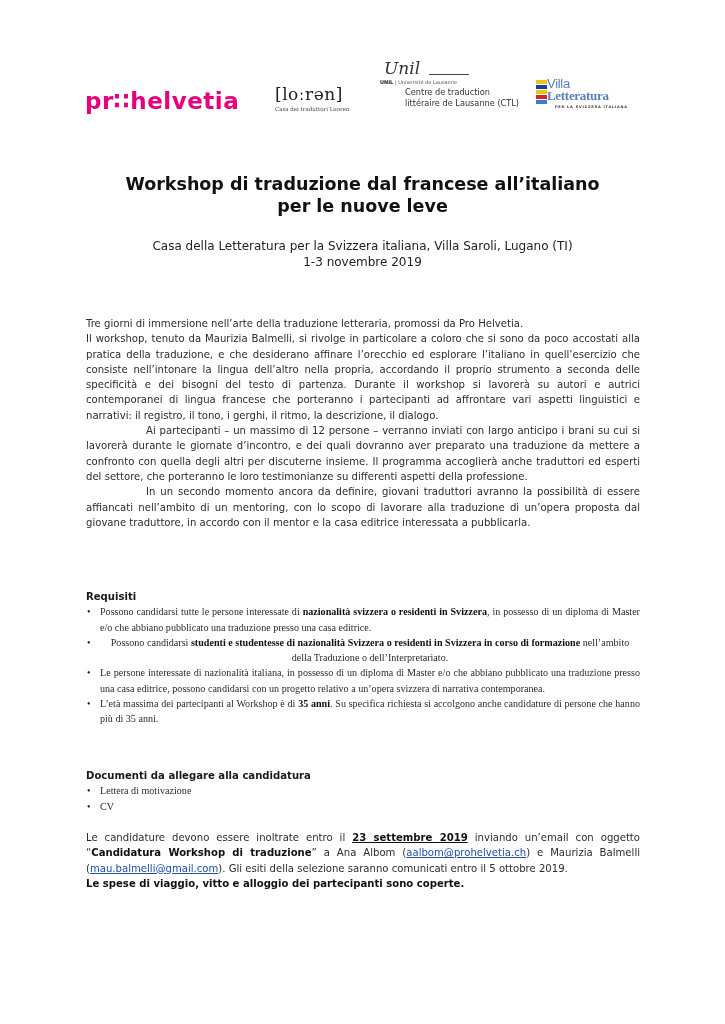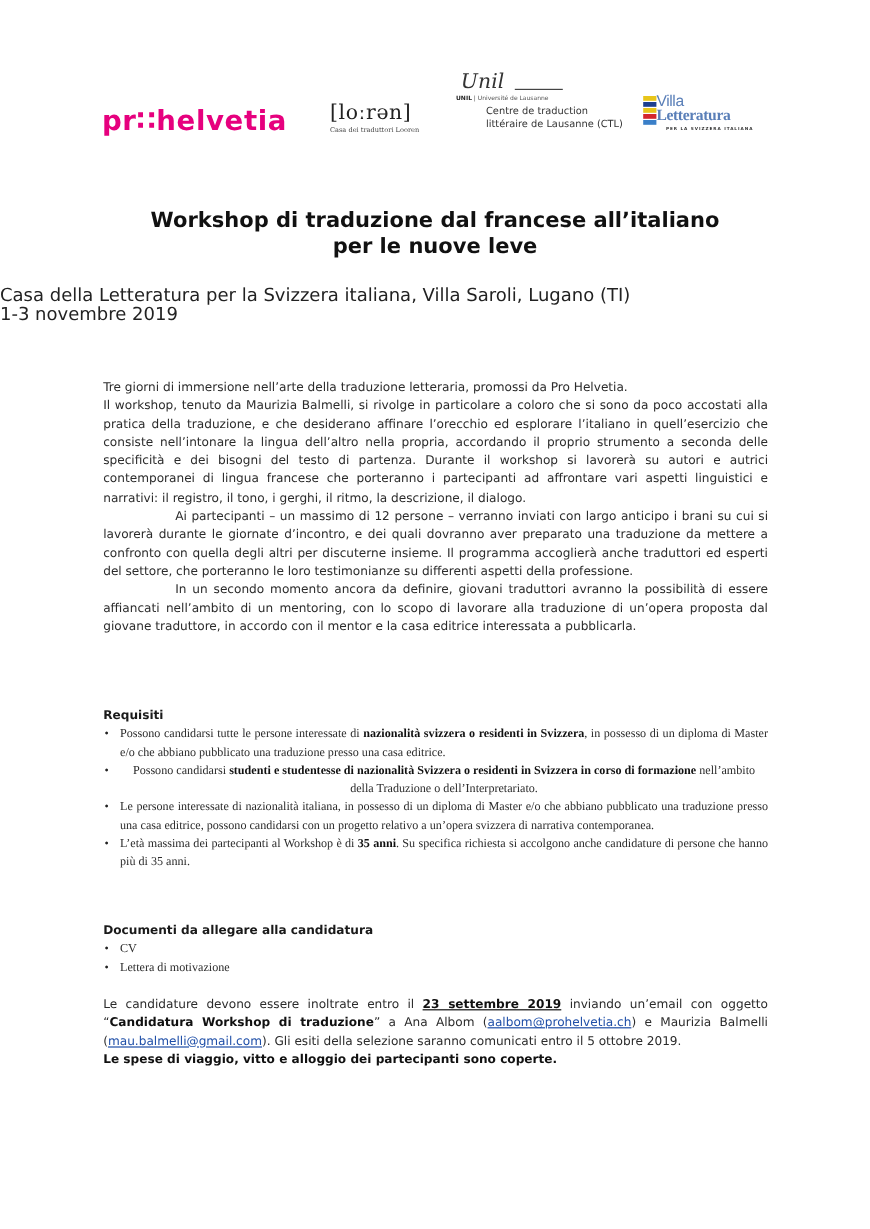--- a/index.html
+++ b/index.html
@@ -23,21 +23,21 @@
   .logo-unil .ctl { font-size: 8.2px; color: #333; line-height: 11px; margin-left: 25px; margin-top: 2px; }
 
   .logo-casa { left: 536px; top: 78px; width: 125px; height: 40px; }
   .casa-flag { position: absolute; left: 0; top: 2px; width: 11px; height: 26px; }
   .casa-flag div { height: 4px; margin-bottom: 1px; }
   .casa-text1 { position: absolute; left: 11px; top: -2px; font-size: 13px; color: #5a7fb8; font-family: "Liberation Sans", sans-serif; letter-spacing: -0.3px; }
   .casa-text2 { position: absolute; left: 11px; top: 10px; font-size: 13px; color: #5a7fb8; font-family: Liberation Serif, serif; font-weight: bold; letter-spacing: -0.3px; }
   .casa-sub { position: absolute; left: 19px; top: 27px; font-size: 3.5px; color: #333; letter-spacing: 0.8px; font-weight: bold; }
 
   .title { position: absolute; top: 173px; left: 0; width: 725px; text-align: center; font-size: 17.5px; font-weight: bold; color: #111; line-height: 22px; }
-  .subtitle { position: absolute; top: 238px; left: 0; width: 725px; font-size: 15px; color: #222; line-height: 16px; }
+  .subtitle { position: absolute; top: 238px; left: 0; width: 725px; text-align: center; font-size: 12px; color: #222; line-height: 16px; }
 
   .body-text { position: absolute; left: 86px; width: 554px; font-size: 10.1px; line-height: 15.3px; color: #2b2b2b; text-align: justify; }
   .intro { top: 316px; }
   .intro p { margin: 0; }
   .intro .indent { text-indent: 60px; }
 
   .section-title { font-weight: bold; color: #1a1a1a; }
   .req { top: 573px; margin-top: 16px; }
   .bullet-list { list-style: none; }
   .bullet-list li { position: relative; padding-left: 14px; font-family: Liberation Serif, serif; }
@@ -106,21 +106,21 @@
     <li><span>Possono candidarsi tutte le persone interessate di </span><b>nazionalità svizzera o residenti in Svizzera</b><span>, in possesso di un diploma di Master e/o che abbiano pubblicato una traduzione presso una casa editrice.</span></li>
     <li style="text-align:center"><span>Possono candidarsi </span><b>studenti e studentesse di nazionalità Svizzera o residenti in Svizzera in corso di formazione</b><span> nell’ambito della Traduzione o dell’Interpretariato.</span></li>
     <li><span>Le persone interessate di nazionalità italiana, in possesso di un diploma di Master e/o che abbiano pubblicato una traduzione presso una casa editrice, possono candidarsi con un progetto relativo a un’opera svizzera di narrativa contemporanea.</span></li>
     <li><span>L’età massima dei partecipanti al Workshop è di </span><b>35 anni</b><span>. Su specifica richiesta si accolgono anche candidature di persone che hanno più di 35 anni.</span></li>
   </ul>
 </div>
 
 <div class="body-text docs">
   <div class="section-title">Documenti da allegare alla candidatura</div>
   <ul class="bullet-list">
+    <li>Lettera di motivazione</li>
     <li>CV</li>
-    <li>Lettera di motivazione</li>
   </ul>
 </div>
 
 <div class="body-text closing">
   <p><span>Le candidature devono essere inoltrate entro il </span><span class="u-bold">23 settembre 2019</span><span> inviando un’email con oggetto “</span><b>Candidatura Workshop di traduzione</b><span>” a Ana Albom (</span><a>aalbom@prohelvetia.ch</a><span>) e Maurizia Balmelli (</span><a>mau.balmelli@gmail.com</a><span>). Gli esiti della selezione saranno comunicati entro il 5 ottobre 2019.</span></p>
   <p><b>Le spese di viaggio, vitto e alloggio dei partecipanti sono coperte.</b></p>
 </div>
 
 </body></html>

